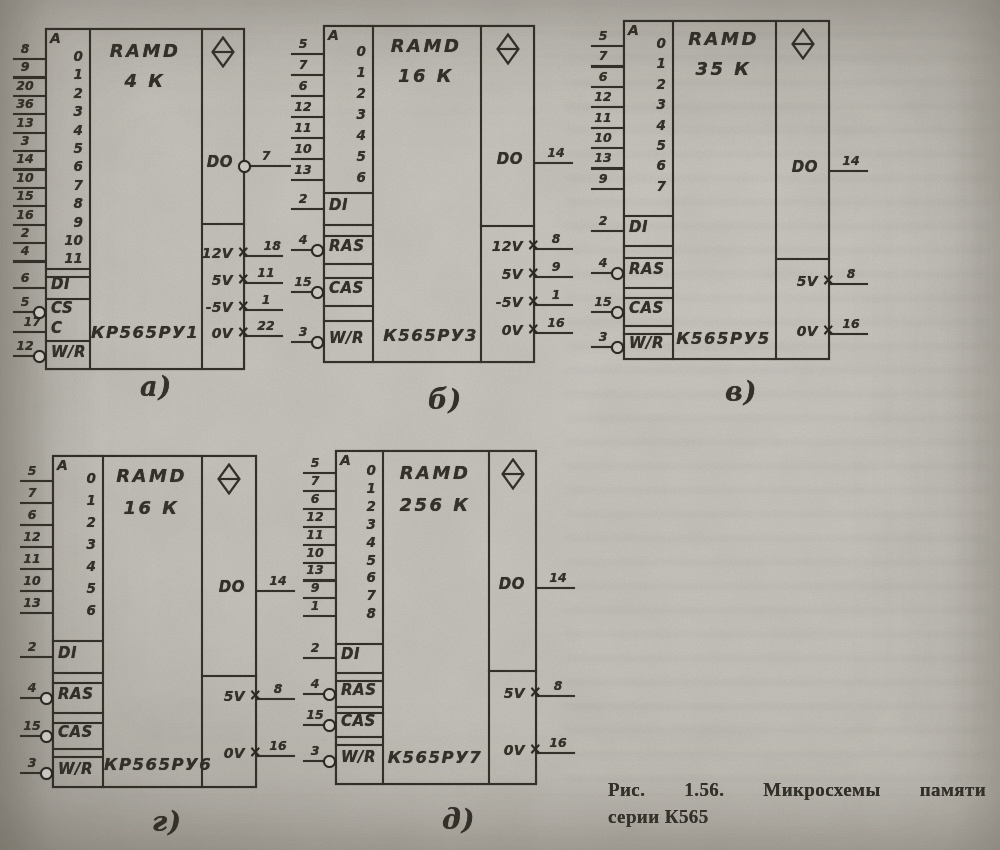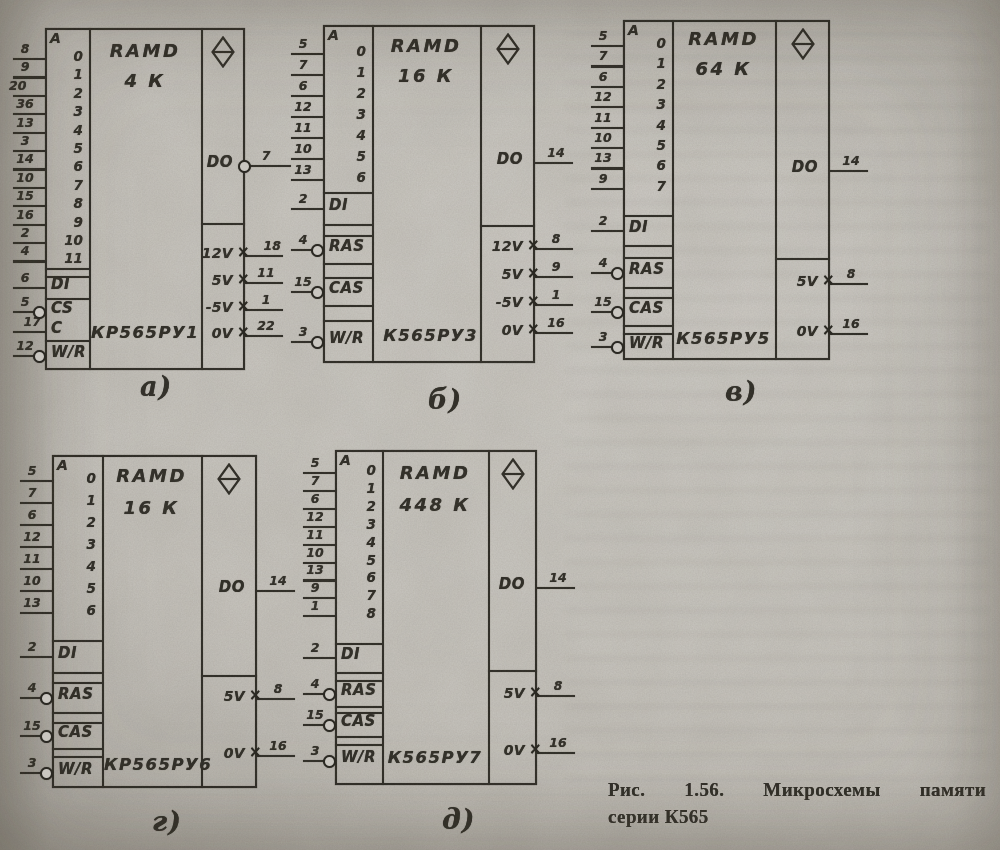--- a/index.html
+++ b/index.html
@@ -58,21 +58,21 @@
       <div class="vl" style="left: 156px; top: 0px; height: 342px;"></div>
       <div class="lbl hdr" style="left: 5px; top: 3px;">A</div>
       <div class="lbl idx" style="left: 17px; top: 21px; width: 21px; text-align: right;">0</div>
       <div class="hl" style="left: -32px; top: 30px; width: 32px;"></div>
       <div class="lbl pin" style="left: -36px; top: 14px; width: 32px; text-align: center;">8</div>
       <div class="lbl idx" style="left: 17px; top: 39.4px; width: 21px; text-align: right;">1</div>
       <div class="hl" style="left: -32px; top: 48.4px; width: 32px;"></div>
       <div class="lbl pin" style="left: -36px; top: 32.4px; width: 32px; text-align: center;">9</div>
       <div class="lbl idx" style="left: 17px; top: 57.8px; width: 21px; text-align: right;">2</div>
       <div class="hl" style="left: -32px; top: 66.8px; width: 32px;"></div>
-      <div class="lbl pin" style="left: -36px; top: 50.8px; width: 32px; ">20</div>
+      <div class="lbl pin" style="left: -36px; top: 50.8px; width: 32px; text-align: center;">20</div>
       <div class="lbl idx" style="left: 17px; top: 76.2px; width: 21px; text-align: right;">3</div>
       <div class="hl" style="left: -32px; top: 85.2px; width: 32px;"></div>
       <div class="lbl pin" style="left: -36px; top: 69.2px; width: 32px; text-align: center;">36</div>
       <div class="lbl idx" style="left: 17px; top: 94.6px; width: 21px; text-align: right;">4</div>
       <div class="hl" style="left: -32px; top: 103.6px; width: 32px;"></div>
       <div class="lbl pin" style="left: -36px; top: 87.6px; width: 32px; text-align: center;">13</div>
       <div class="lbl idx" style="left: 17px; top: 113px; width: 21px; text-align: right;">5</div>
       <div class="hl" style="left: -32px; top: 122px; width: 32px;"></div>
       <div class="lbl pin" style="left: -36px; top: 106px; width: 32px; text-align: center;">3</div>
       <div class="lbl idx" style="left: 17px; top: 131.4px; width: 21px; text-align: right;">6</div>
@@ -279,21 +279,21 @@
       <div class="lbl pin" style="left: 213px; top: 247px; width: 30px; text-align: center;">8</div>
       <div class="lbl pow" style="left: 128px; top: 304px; width: 67px; text-align: right;">0V</div>
       <div class="lbl cross" style="left: 199px; top: 303px;">×</div>
       <div class="hl" style="left: 207px; top: 313px; width: 38px;"></div>
       <div class="lbl pin" style="left: 213px; top: 297px; width: 30px; text-align: center;">16</div>
       <div class="dmnd" style="left: 167.5px; top: 8px; width: 24px; height: 32px;"><svg width="24" height="32" viewBox="0 0 24 32">
           <polygon points="12,1.5 22.5,16 12,30.5 1.5,16" fill="none" stroke="#2b2923" stroke-width="2.2"></polygon>
           <line x1="2" y1="16" x2="22" y2="16" stroke="#2b2923" stroke-width="2.2"></line>
         </svg></div>
       <div class="lbl title" style="left: 51px; top: 10px; width: 99px; text-align: center;">RAMD</div>
-      <div class="lbl title" style="left: 51px; top: 40px; width: 99px; text-align: center;">64 К</div>
+      <div class="lbl title" style="left: 51px; top: 40px; width: 99px; text-align: center;">35 К</div>
       <div class="lbl part" style="left: 51px; top: 310px; width: 99px; text-align: center;">К565РУ5</div>
     </div>
     <div class="lbl seclabel" style="left: 725px; top: 378px;">в)</div>
     <div class="chip" style="left: 52px; top: 455px; width: 205px; height: 333px;">
       <div class="box"></div>
       <div class="vl" style="left: 50px; top: 0px; height: 333px;"></div>
       <div class="vl" style="left: 149px; top: 0px; height: 333px;"></div>
       <div class="lbl hdr" style="left: 5px; top: 3px;">A</div>
       <div class="lbl idx" style="left: 23px; top: 16px; width: 21px; text-align: right;">0</div>
       <div class="hl" style="left: -32px; top: 25px; width: 32px;"></div>
@@ -423,21 +423,21 @@
       <div class="lbl pin" style="left: 208px; top: 229px; width: 30px; text-align: center;">8</div>
       <div class="lbl pow" style="left: 129px; top: 293px; width: 61px; text-align: right;">0V</div>
       <div class="lbl cross" style="left: 194px; top: 292px;">×</div>
       <div class="hl" style="left: 202px; top: 302px; width: 38px;"></div>
       <div class="lbl pin" style="left: 208px; top: 286px; width: 30px; text-align: center;">16</div>
       <div class="dmnd" style="left: 165.5px; top: 8px; width: 24px; height: 32px;"><svg width="24" height="32" viewBox="0 0 24 32">
           <polygon points="12,1.5 22.5,16 12,30.5 1.5,16" fill="none" stroke="#2b2923" stroke-width="2.2"></polygon>
           <line x1="2" y1="16" x2="22" y2="16" stroke="#2b2923" stroke-width="2.2"></line>
         </svg></div>
       <div class="lbl title" style="left: 49px; top: 14px; width: 102px; text-align: center;">RAMD</div>
-      <div class="lbl title" style="left: 49px; top: 46px; width: 102px; text-align: center;">448 К</div>
+      <div class="lbl title" style="left: 49px; top: 46px; width: 102px; text-align: center;">256 К</div>
       <div class="lbl part" style="left: 49px; top: 299px; width: 102px; text-align: center;">К565РУ7</div>
     </div>
     <div class="lbl seclabel" style="left: 442px; top: 806px;">д)</div>
   </div>
 
 <div class="caption-line" id="cap1" style="left:608px;top:779px;width:378px;">Рис. 1.56. Микросхемы памяти</div>
 <div class="caption-line" style="left:608px;top:806px;">серии К565</div>
 
 <svg class="grain" width="1000" height="850">
   <filter id="gfine">

